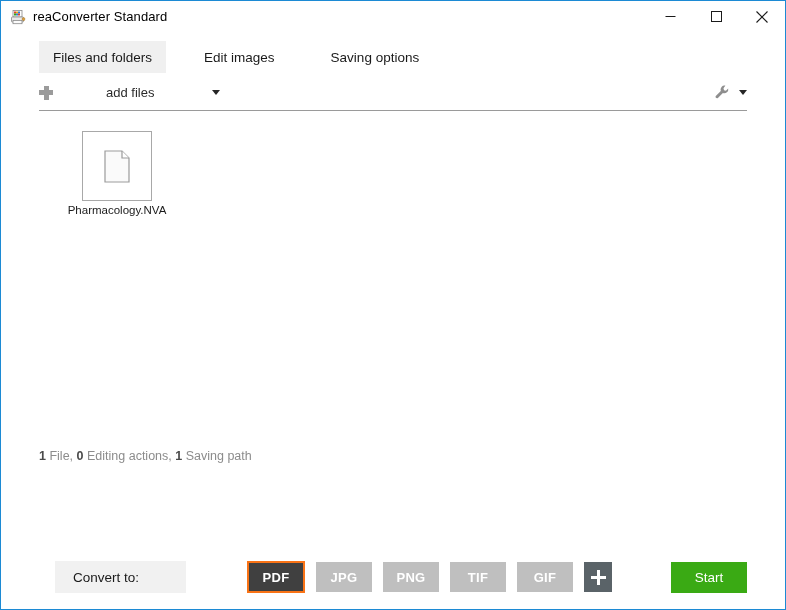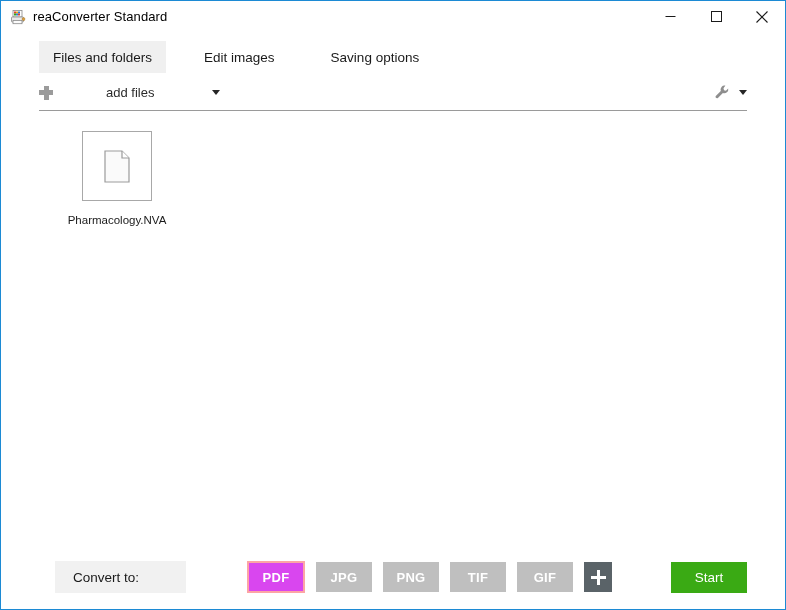--- a/index.html
+++ b/index.html
@@ -199,21 +199,21 @@
     align-items: center;
     justify-content: center;
     box-sizing: border-box;
   }
   .doc-icon {
     position: relative;
     width: 26px;
     height: 33px;
   }
   .file-caption {
-    margin-top: 13px;
+    margin-top: 3px;
     font-size: 11.5px;
     color: #1a1a1a;
     white-space: nowrap;
     text-align: center;
   }
 
   
   .statusline {
     margin: 0 38px;
     padding-top: 8px;
@@ -265,22 +265,22 @@
     font-weight: bold;
     color: #ffffff;
     background: #bfbfbf;
     box-sizing: border-box;
     margin-right: 11px;
     border: none;
     padding: 0;
     letter-spacing: 0.3px;
   }
   .fmt-btn.selected {
-    background: #d946ef;
-    border: 2px solid #fca5a5;
+    background: #404040;
+    border: 2px solid #f97316;
     width: 58px;
     height: 32px;
   }
   .plus-btn {
     width: 28px;
     height: 30px;
     background: #5a6368;
     display: flex;
     align-items: center;
     justify-content: center;
@@ -379,20 +379,28 @@
           <svg width="26" height="33" viewBox="0 0 26 33">
             <path d="M1 1 h17 l7 7 v24 h-24 z" fill="#fafafa" stroke="#9b9b9b" stroke-width="1.2"></path>
             <path d="M18 1 v7 h7" fill="#ffffff" stroke="#9b9b9b" stroke-width="1.2"></path>
           </svg>
         </span>
       </div>
       <div class="file-caption">Pharmacology.NVA</div>
     </div>
   </div>
 
+  <div class="statusline">
+    <b>1</b>
+    <span>File,</span>
+    <b>0</b>
+    <span>Editing actions,</span>
+    <b>1</b>
+    <span>Saving path</span>
+  </div>
 
   <div class="bottombar">
     <div class="convertto">Convert to:</div>
     <div class="fmt-group">
       <button class="fmt-btn selected">PDF</button>
       <button class="fmt-btn">JPG</button>
       <button class="fmt-btn">PNG</button>
       <button class="fmt-btn">TIF</button>
       <button class="fmt-btn">GIF</button>
       <div class="plus-btn"></div>

